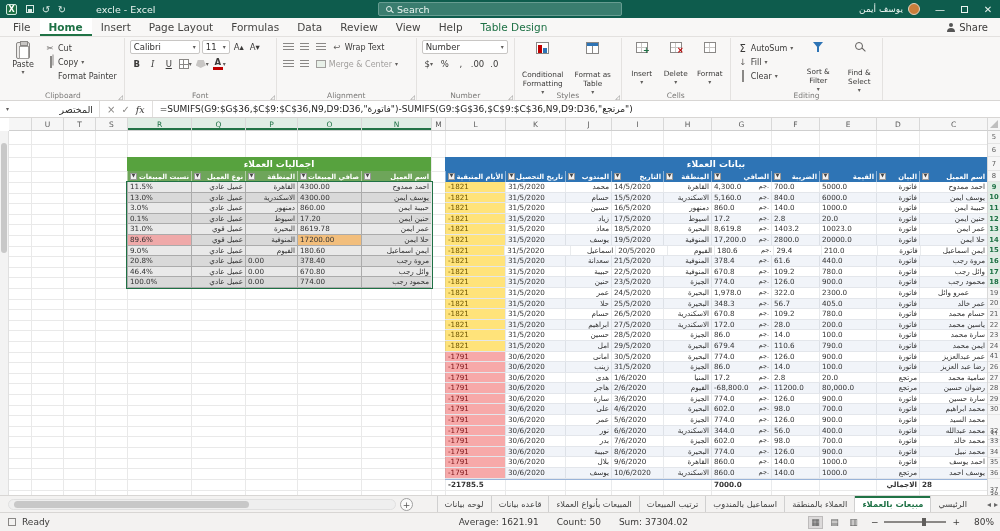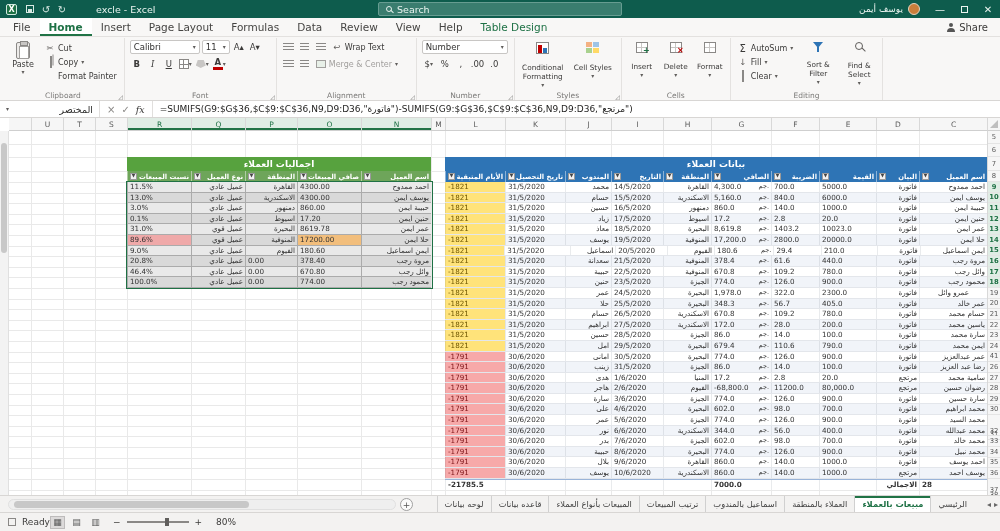--- a/index.html
+++ b/index.html
@@ -67,21 +67,21 @@
       linear-gradient(#8A8886,#8A8886) center/1px 10px no-repeat,#fff;}
   .ic-fill{width:10px;height:8px;background:#C8C6C4;clip-path:polygon(20% 0,80% 0,100% 70%,50% 100%,0 70%);position:relative;}
   .fontcolor{display:flex;flex-direction:column;align-items:center;line-height:1;font-size:8.5px;font-weight:bold;}
   .fontcolor i{display:block;width:10px;height:3px;background:#C00000;margin-top:0px;}
   .alic{width:11px;height:9px;background:repeating-linear-gradient(#8A8886 0 1px,transparent 1px 3px);}
   .alic.c{width:9px;} .alic.r{width:10px;}
   .dis{color:#A19F9D;}
   .ic-merge{width:10px;height:8px;border:1px solid #A19F9D;background:#E8F0E8;}
   .bigv{width:46px;display:flex;flex-direction:column;align-items:center;text-align:center;font-size:7.3px;
         line-height:1.2;padding-top:2px;color:#3B3A39;}
-  .bigv .lbl{margin-top:10px;}
+  .bigv .lbl{margin-top:17px;}
   .ic-cf{width:13px;height:12px;border:1px solid #8A8886;background:
      linear-gradient(#C00000,#C00000) 1px 2px/4px 8px no-repeat,
      linear-gradient(#2E74B5,#2E74B5) 6px 5px/4px 5px no-repeat,#fff;}
   .ic-fat{width:13px;height:12px;border:1px solid #8A8886;background:
      linear-gradient(#2E74B5,#2E74B5) 0 0/13px 3px no-repeat,
      linear-gradient(#8A8886,#8A8886) center/1px 12px no-repeat,#fff;}
   .ic-cs{width:13px;height:12px;background:
      linear-gradient(#F4B183,#F4B183) 0 0/6px 5px no-repeat,
      linear-gradient(#9DC3E6,#9DC3E6) 7px 0/6px 5px no-repeat,
      linear-gradient(#A9D18E,#A9D18E) 0 6px/6px 5px no-repeat,
@@ -346,22 +346,22 @@
     </div>
 
     <div class="rgroup">
       <div class="rbody">
         <div class="bigv">
           <span class="ic-cf"></span>
           <span class="lbl">Conditional Formatting</span>
             <span class="chev">▾</span>
         </div>
         <div class="bigv">
-          <span class="ic-cs"></span>
-          <span class="lbl">Cell Styles</span>
+          <span class="ic-fat"></span>
+          <span class="lbl">Format as Table</span>
             <span class="chev">▾</span>
         </div>
       </div>
       <div class="glabel">Styles</div>
       <span class="launcher">◿</span>
     </div>
 
     <div class="rgroup">
       <div class="rbody">
         <div class="bigv" style="width:30px;">
@@ -1140,20 +1140,25 @@
       </div>
     <div class="tabarrows">
       <span>◂</span>
       <span>▸</span>
     </div>
   </div>
 
   <div class="statusbar">
     <span class="sico"></span>
     <span>Ready</span>
+    <div class="aggs">
+      <span>Average: 1621.91</span>
+      <span>Count: 50</span>
+      <span>Sum: 37304.02</span>
+    </div>
     <div class="views">
       <span class="vicon active">▦</span>
       <span class="vicon">▤</span>
       <span class="vicon">▥</span>
     </div>
     <div class="zoomwrap">
       <span>−</span>
       <span class="ztrack">
           <span class="zthumb"></span>
         </span>

